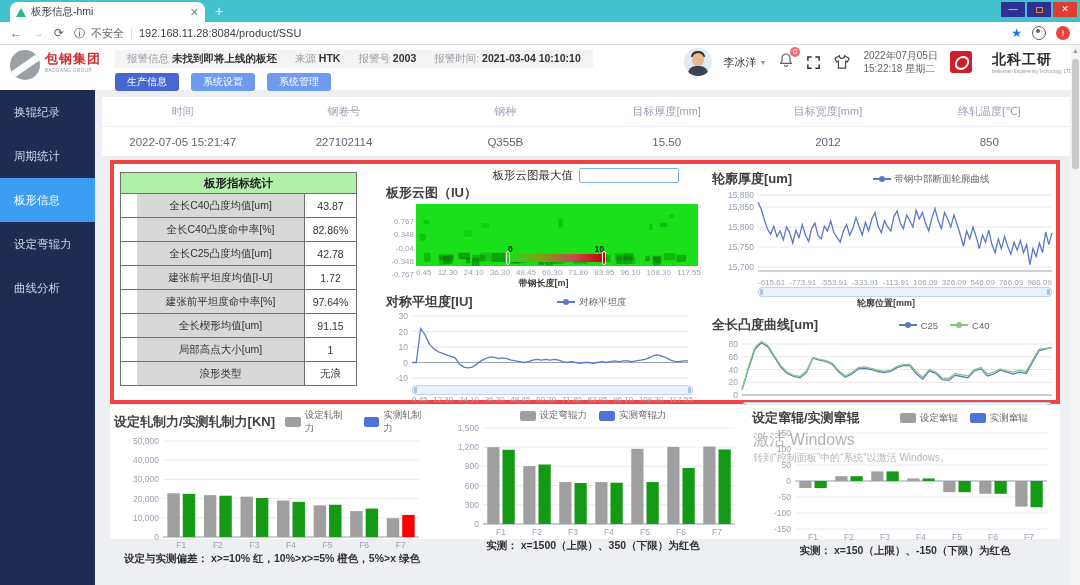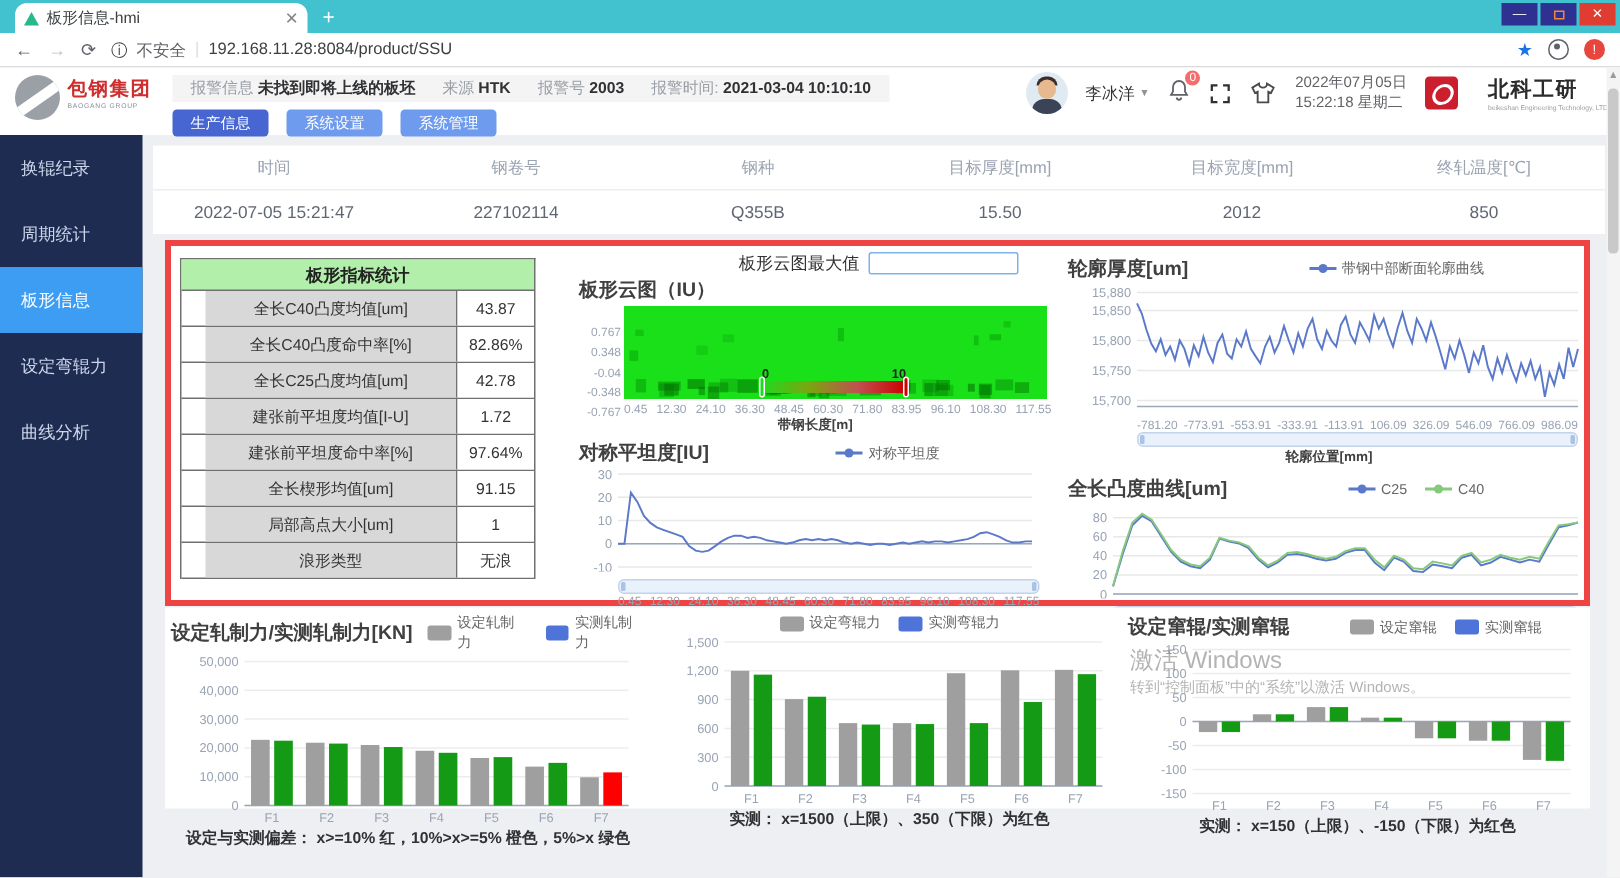--- a/index.html
+++ b/index.html
@@ -424,21 +424,21 @@
               <text x="42" y="22" text-anchor="end" font-size="8.5" fill="#98a3b3">15,850</text>
               <line x1="46" y1="39" x2="340" y2="39" stroke="#e8e8e8" stroke-width="1"></line>
               <text x="42" y="42" text-anchor="end" font-size="8.5" fill="#98a3b3">15,800</text>
               <line x1="46" y1="59" x2="340" y2="59" stroke="#e8e8e8" stroke-width="1"></line>
               <text x="42" y="62" text-anchor="end" font-size="8.5" fill="#98a3b3">15,750</text>
               <line x1="46" y1="79" x2="340" y2="79" stroke="#e8e8e8" stroke-width="1"></line>
               <text x="42" y="82" text-anchor="end" font-size="8.5" fill="#98a3b3">15,700</text>
               <line x1="46" y1="83" x2="340" y2="83" stroke="#9aa6ba" stroke-width="1"></line>
               <polyline points="46.0,14.2 49.2,21.0 52.3,31.8 55.5,41.0 58.6,46.2 61.8,38.2 65.0,48.6 68.1,43.0 71.3,51.8 74.5,39.0 77.6,44.6 80.8,55.0 83.9,42.2 87.1,49.4 90.3,36.6 93.4,47.0 96.6,53.4 99.7,40.6 102.9,35.0 106.1,47.8 109.2,51.0 112.4,38.2 115.5,43.0 118.7,33.0 121.9,44.6 125.0,49.4 128.2,54.2 131.4,43.0 134.5,36.6 137.7,47.0 140.8,40.6 144.0,29.4 147.2,39.0 150.3,47.0 153.5,34.2 156.6,43.0 159.8,31.0 163.0,24.6 166.1,38.2 169.3,44.6 172.5,32.6 175.6,39.0 178.8,43.0 181.9,28.6 185.1,23.0 188.3,35.0 191.4,40.6 194.6,27.0 197.7,32.6 200.9,39.0 204.1,22.2 207.2,31.0 210.4,24.6 213.5,35.0 216.7,43.0 219.9,30.2 223.0,20.6 226.2,32.6 229.4,40.6 232.5,24.6 235.7,31.0 238.8,39.0 242.0,27.0 245.2,36.6 248.3,47.0 251.5,58.2 254.6,43.0 257.8,51.0 261.0,39.0 264.1,48.6 267.3,60.6 270.5,47.0 273.6,54.2 276.8,42.2 279.9,56.6 283.1,64.6 286.3,51.0 289.4,60.6 292.6,48.6 295.7,58.2 298.9,66.2 302.1,54.2 305.2,62.2 308.4,52.6 311.5,64.6 314.7,56.6 317.9,76.6 321.0,60.6 324.2,68.6 327.4,55.0 330.5,64.6 333.7,43.8 336.8,56.6 340.0,44.6" fill="none" stroke="#5b79ca" stroke-width="1.3"></polyline>
             </svg><div class="ticksrow" style="padding-left: 46px; padding-right: 8px;">
-              <span>-781.20</span>
+              <span>-615.61</span>
               <span>-773.91</span>
               <span>-553.91</span>
               <span>-333.91</span>
               <span>-113.91</span>
               <span>106.09</span>
               <span>326.09</span>
               <span>546.09</span>
               <span>766.09</span>
               <span>986.09</span>
             </div><div class="dz" style="margin-left: 46px; margin-right: 8px;"></div><div class="xlabel">轮廓位置[mm]</div></div>

